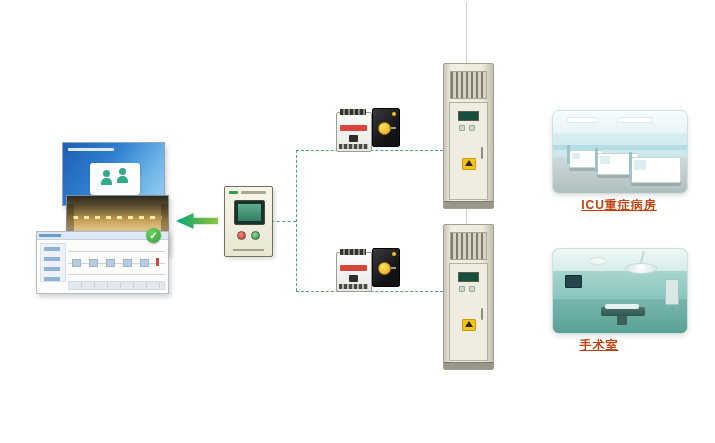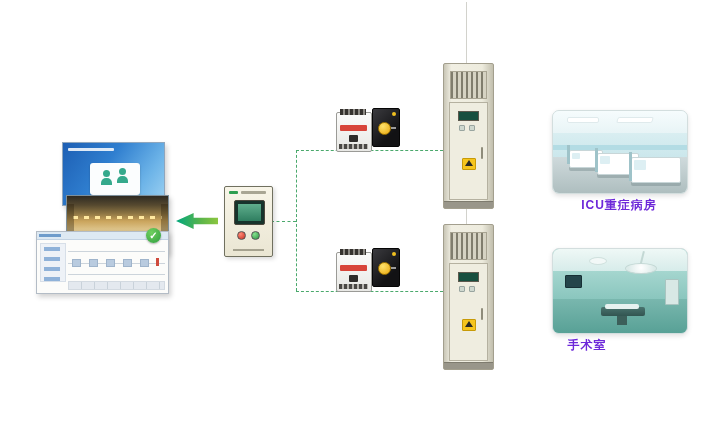--- a/index.html
+++ b/index.html
@@ -123,23 +123,23 @@
   .or-lamp{left:72px;top:14px;width:30px;height:9px;border-radius:50%;border:1px solid #c4d8d5;
     background:radial-gradient(circle at 50% 40%,#ffffff,#dcebe9 80%);}
   .or-lamp2{left:36px;top:8px;width:16px;height:6px;border-radius:50%;background:#f2f8f7;border:1px solid #cfe0dd;}
   .or-monitor{left:12px;top:26px;width:15px;height:11px;background:#24454a;border:1px solid #173035;border-radius:1px;}
   .or-tower{left:112px;top:30px;width:12px;height:24px;background:#d8e8e5;border:1px solid #a9c4c0;border-radius:1px;}
   .or-table{left:48px;top:58px;width:44px;height:9px;border-radius:2px;background:linear-gradient(180deg,#49736e,#325551);}
   .or-table::after{content:"";position:absolute;left:16px;top:9px;width:10px;height:9px;background:#3c5f5a;}
   .or-sheet{left:52px;top:55px;width:34px;height:5px;background:#e6f2f0;border-radius:2px;z-index:2;}
 
   
-  .room-label{width:134px;text-align:center;color:#6d28d9;font-weight:bold;font-size:12px;letter-spacing:1px;z-index:1;}
+  .room-label{width:134px;text-align:center;color:#c2410c;font-weight:bold;font-size:12px;letter-spacing:1px;z-index:1;text-decoration:underline;}
   .lbl-icu{left:552px;top:197px;}
-  .lbl-or{left:520px;top:337px;}
+  .lbl-or{left:532px;top:337px;}
 </style>
 </head>
 <body>
 
 <div class="stage">
 
   <div class="abs feed" style="left:466px;top:2px;width:1px;height:224px;"></div>
 
   <div class="abs dash-h" style="left:271px;top:221px;width:25px;"></div>
   <div class="abs dash-v" style="left:296px;top:150px;height:141px;"></div>

